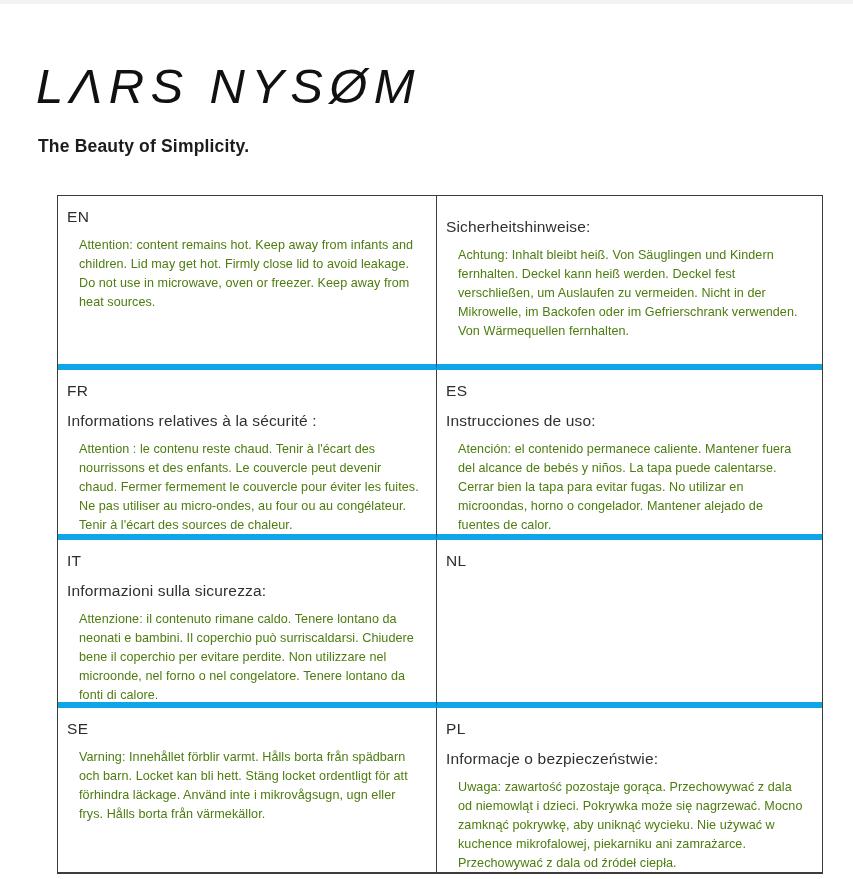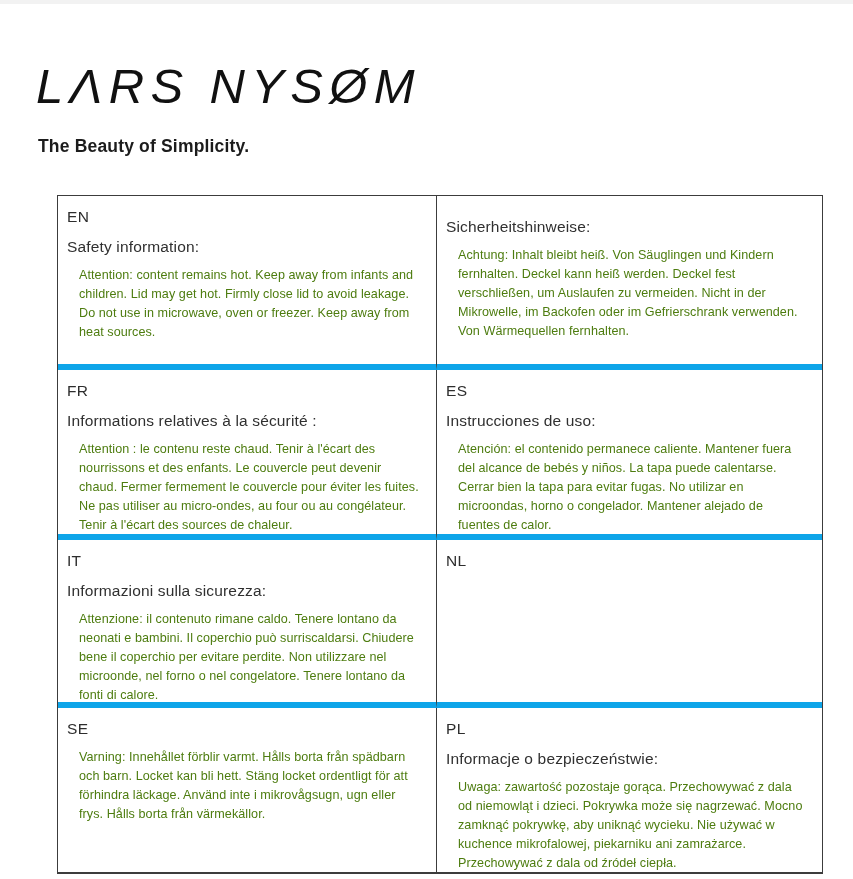--- a/index.html
+++ b/index.html
@@ -90,21 +90,20 @@
 
 <div class="top-strip"></div>
 
 <div class="brand-logo">LΛRS NYSØM</div>
 <div class="tagline">The Beauty of Simplicity.</div>
 
 <div class="info-table">
 
   <div class="cell">
     <div class="lang-code">EN</div>
-    <div class="cell-heading">Safety information:</div>
     <p class="cell-body">Attention: content remains hot. Keep away from infants and children. Lid may get hot. Firmly close lid to avoid leakage. Do not use in microwave, oven or freezer. Keep away from heat sources.</p>
   </div>
 
   <div class="cell">
     <div class="cell-heading">Sicherheitshinweise:</div>
     <p class="cell-body">Achtung: Inhalt bleibt heiß. Von Säuglingen und Kindern fernhalten. Deckel kann heiß werden. Deckel fest verschließen, um Auslaufen zu vermeiden. Nicht in der Mikrowelle, im Backofen oder im Gefrierschrank verwenden. Von Wärmequellen fernhalten.</p>
   </div>
 
   <div class="cell">
     <div class="lang-code">FR</div>

